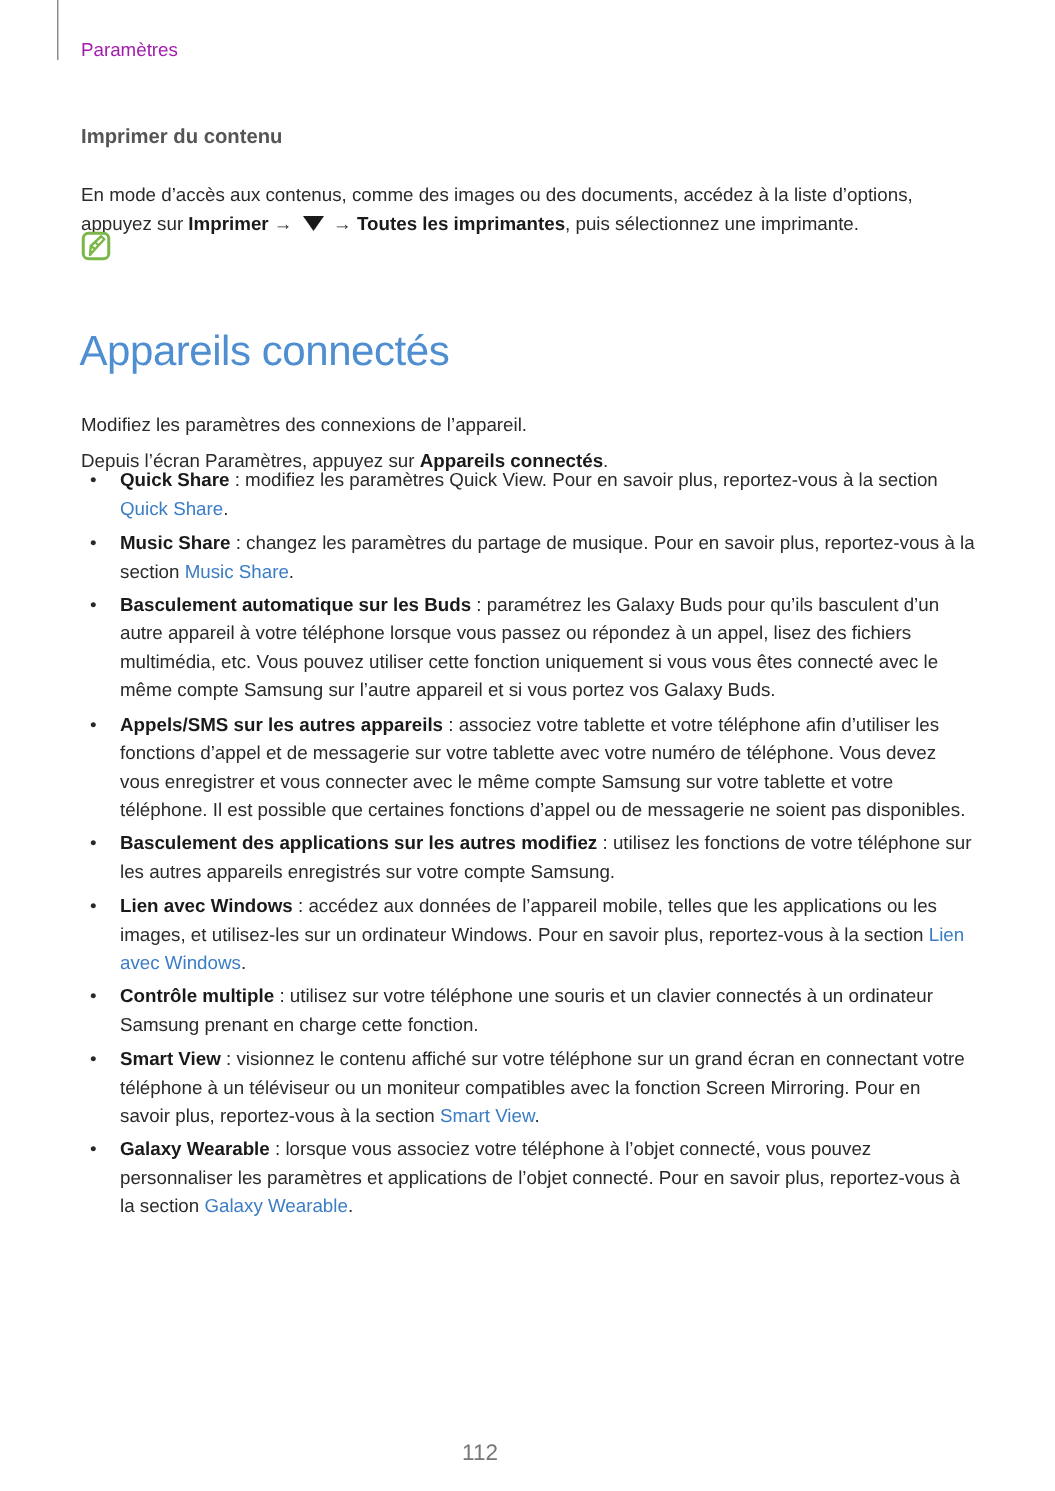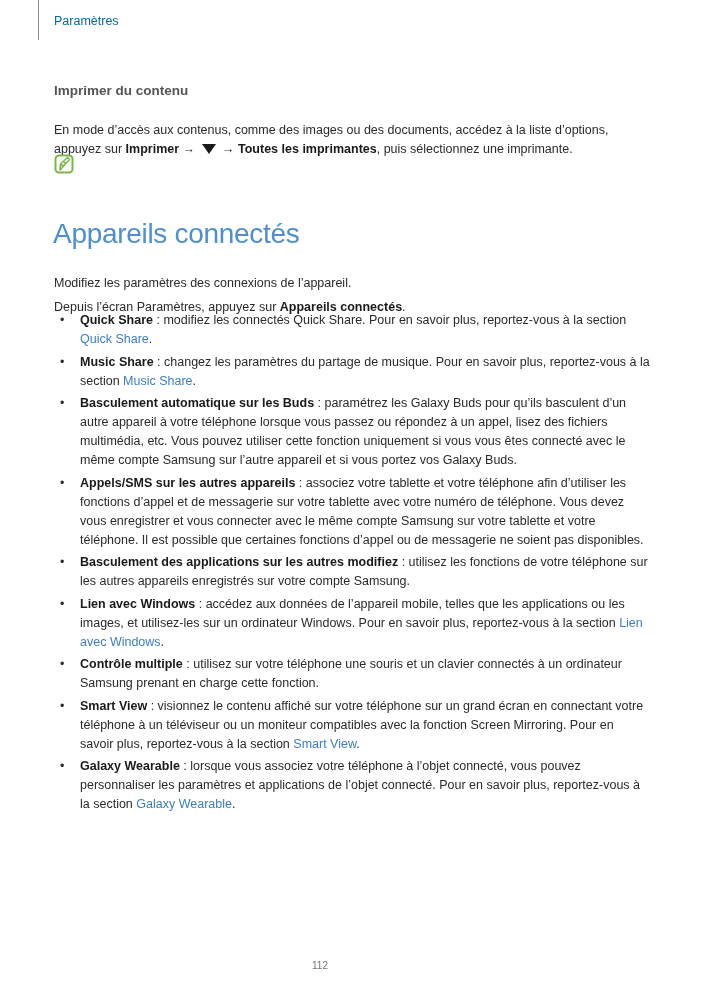--- a/index.html
+++ b/index.html
@@ -5,21 +5,21 @@
     html, body { margin: 0; padding: 0; background: #ffffff; }
     body {
       width: 703px; height: 994px; position: relative; overflow: hidden;
       font-family: "Liberation Sans", "DejaVu Sans", sans-serif;
       color: #2a2a2a;
     }
     .header-rule {
       position: absolute; left: 38px; top: 0; width: 1px; height: 40px; background: #8c8c8c;
     }
     .running-header {
-      position: absolute; left: 54px; top: 14px; font-size: 12.5px; color: #0369a1;
+      position: absolute; left: 54px; top: 26px; font-size: 12.5px; color: #a21caf;
     }
     .subheading {
       position: absolute; left: 54px; top: 83px; font-size: 13.5px; font-weight: bold; color: #555555; text-align: right;
     }
     .para {
       position: absolute; left: 54px; width: 600px; font-size: 12.5px; line-height: 19px; color: #2a2a2a; margin-top: 12px;
     }
     .p-print { top: 109px; }
     .note {
       position: absolute; left: 54px; top: 154px; width: 600px; display: flex; align-items: center;
@@ -37,21 +37,21 @@
       position: absolute; left: 54px; top: 311px; width: 596px; margin: 0; padding: 0; list-style: none;
     }
     ul.features li {
       position: relative; padding-left: 26px; font-size: 12.5px; line-height: 19px; color: #2a2a2a;
       margin-bottom: 3.5px;
     }
     .bullet { position: absolute; left: 6px; top: 0; }
     b { color: #1a1a1a; }
     .link { color: #3b7dc4; }
     .page-number {
-      position: absolute; left: 0; width: 640px; top: 960px; text-align: center; font-size: 10px; color: #777777;
+      position: absolute; left: 0; width: 640px; top: 960px; text-align: center; font-size: 15px; color: #777777;
     }
     .arrow-glyph { font-weight: normal; }
     .tri { display: inline-block; width: 0; height: 0; border-left: 7px solid transparent; border-right: 7px solid transparent; border-top: 10px solid #1a1a1a; vertical-align: -1px; margin: 0 3px; }
   </style>
 </head>
 <body>
 
 <div class="header-rule"></div>
 <div class="running-header">Paramètres</div>
 
@@ -67,21 +67,21 @@
     </svg>
   </span>
 </div>
 
 <h1 class="section-title" style="margin:0;">Appareils connectés</h1>
 
 <div class="para p-intro1">Modifiez les paramètres des connexions de l’appareil.</div>
 <div class="para p-intro2"><span>Depuis l’écran Paramètres, appuyez sur </span><b>Appareils connectés</b><span>.</span></div>
 
 <ul class="features">
-  <li><span class="bullet">•</span><b>Quick Share</b><span> : </span><span>modifiez les connectés Quick Share. Pour en savoir plus, reportez-vous à la section </span><span class="link">Quick Share</span><span>.</span></li>
+  <li><span class="bullet">•</span><b>Quick Share</b><span> : </span><span>modifiez les paramètres Quick View. Pour en savoir plus, reportez-vous à la section </span><span class="link">Quick Share</span><span>.</span></li>
   <li><span class="bullet">•</span><b>Music Share</b><span> : </span><span>changez les paramètres du partage de musique. Pour en savoir plus, reportez-vous à la section </span><span class="link">Music Share</span><span>.</span></li>
   <li><span class="bullet">•</span><b>Basculement automatique sur les Buds</b><span> : </span><span>paramétrez les Galaxy Buds pour qu’ils basculent d’un autre appareil à votre téléphone lorsque vous passez ou répondez à un appel, lisez des fichiers multimédia, etc. Vous pouvez utiliser cette fonction uniquement si vous vous êtes connecté avec le même compte Samsung sur l’autre appareil et si vous portez vos Galaxy Buds.</span></li>
   <li><span class="bullet">•</span><b>Appels/SMS sur les autres appareils</b><span> : </span><span>associez votre tablette et votre téléphone afin d’utiliser les fonctions d’appel et de messagerie sur votre tablette avec votre numéro de téléphone. Vous devez vous enregistrer et vous connecter avec le même compte Samsung sur votre tablette et votre téléphone. Il est possible que certaines fonctions d’appel ou de messagerie ne soient pas disponibles.</span></li>
   <li><span class="bullet">•</span><b>Basculement des applications sur les autres modifiez</b><span> : </span><span>utilisez les fonctions de votre téléphone sur les autres appareils enregistrés sur votre compte Samsung.</span></li>
   <li><span class="bullet">•</span><b>Lien avec Windows</b><span> : </span><span>accédez aux données de l’appareil mobile, telles que les applications ou les images, et utilisez-les sur un ordinateur Windows. Pour en savoir plus, reportez-vous à la section </span><span class="link">Lien avec Windows</span><span>.</span></li>
   <li><span class="bullet">•</span><b>Contrôle multiple</b><span> : </span><span>utilisez sur votre téléphone une souris et un clavier connectés à un ordinateur Samsung prenant en charge cette fonction.</span></li>
   <li><span class="bullet">•</span><b>Smart View</b><span> : </span><span>visionnez le contenu affiché sur votre téléphone sur un grand écran en connectant votre téléphone à un téléviseur ou un moniteur compatibles avec la fonction Screen Mirroring. Pour en savoir plus, reportez-vous à la section </span><span class="link">Smart View</span><span>.</span></li>
   <li><span class="bullet">•</span><b>Galaxy Wearable</b><span> : </span><span>lorsque vous associez votre téléphone à l’objet connecté, vous pouvez personnaliser les paramètres et applications de l’objet connecté. Pour en savoir plus, reportez-vous à la section </span><span class="link">Galaxy Wearable</span><span>.</span></li>
 </ul>
 

